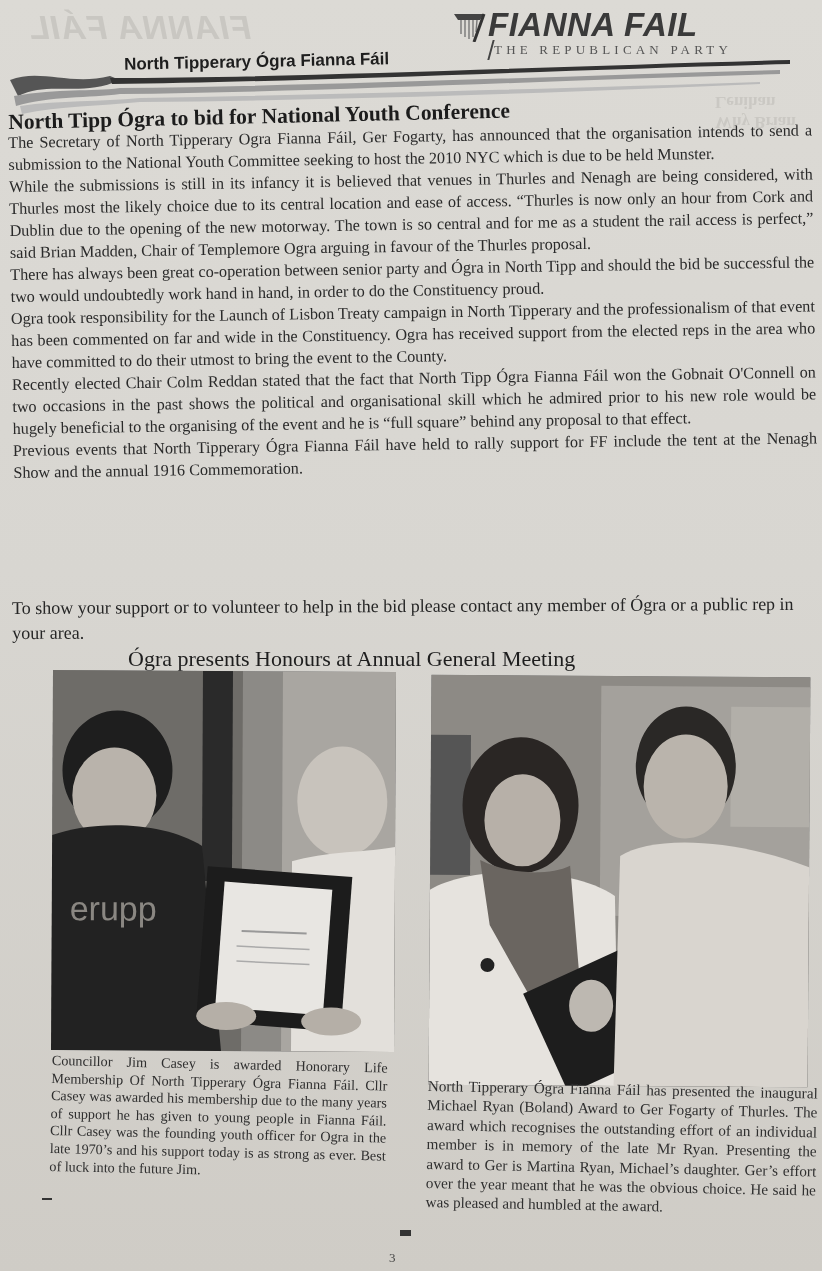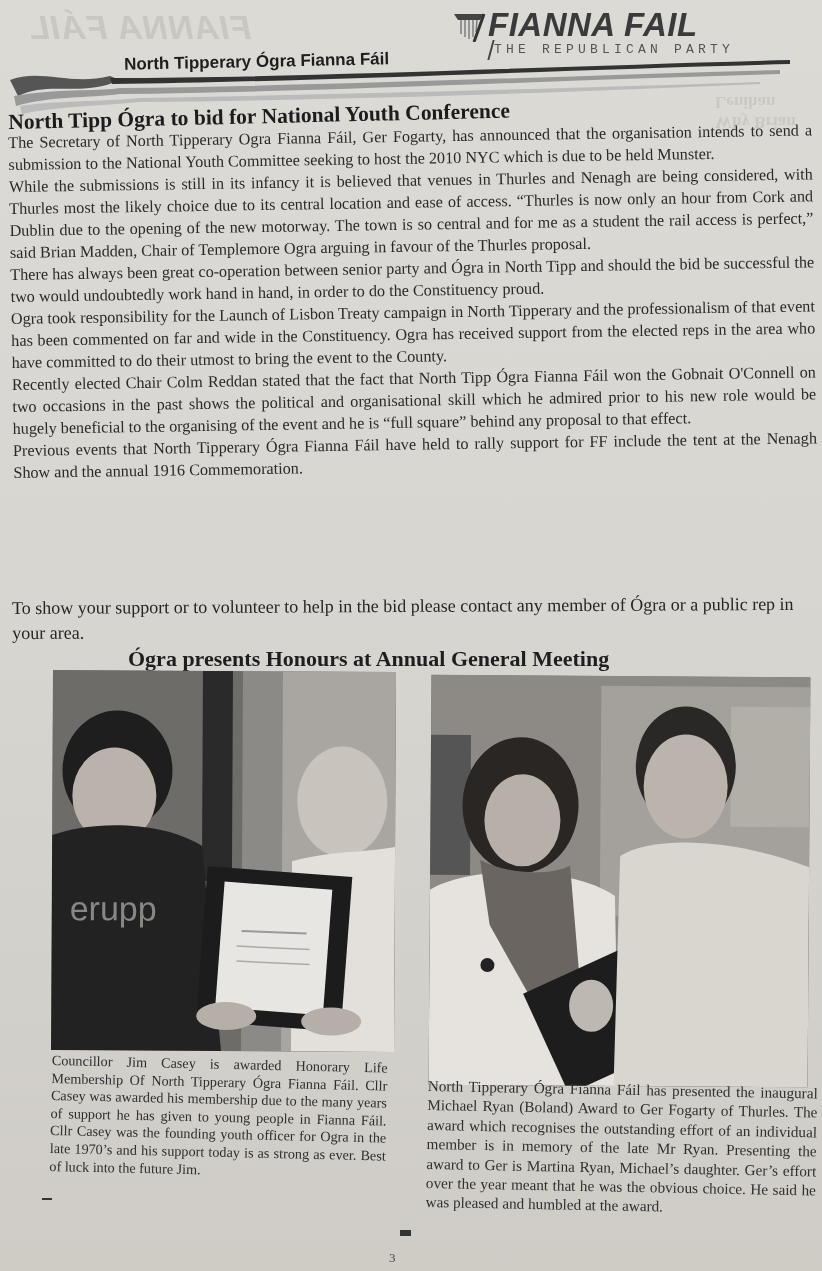--- a/index.html
+++ b/index.html
@@ -20,21 +20,21 @@
   }
   .ff-logo { position: absolute; top: 10px; left: 452px; width: 360px; height: 50px; }
   .ff-harp { position: absolute; left: 0; top: 2px; width: 34px; height: 30px; }
   .ff-title {
     position: absolute; left: 36px; top: -4px;
     font-family: "Liberation Sans", sans-serif; font-weight: bold; font-style: italic;
     font-size: 33px; color: #3a3a3a; letter-spacing: 0.5px;
   }
   .ff-sub {
     position: absolute; left: 42px; top: 32px;
-    font-family: Liberation Mono, monospace; font-size: 13px; color: #555;
+    font-family: Liberation Serif, serif; font-size: 13px; color: #555;
     letter-spacing: 4.2px;
   }
   .ff-bar { position: absolute; left: 38px; top: 30px; width: 2px; height: 20px; background: #444; transform: skewX(-15deg); }
   .header-label {
     position: absolute; top: 52px; left: 124px;
     font-family: "Liberation Sans", sans-serif; font-weight: bold; font-size: 17px; color: #1e1e1e;
     transform: rotate(-1.2deg);
   }
   .swoosh { position: absolute; top: 58px; left: 0; width: 822px; height: 60px; }
 
@@ -48,21 +48,21 @@
     font-size: 16.2px; line-height: 22px; color: #2a2a2a;
     text-align: justify; transform: rotate(-0.9deg); transform-origin: left top;
   }
   .article p { margin: 0; }
   .cta {
     position: absolute; top: 596px; left: 12px; width: 810px;
     font-size: 18px; line-height: 25px; color: #262626; transform: rotate(-0.3deg); transform-origin: left top;
   }
   .section-title {
     position: absolute; top: 646px; left: 128px;
-    font-weight: bold; font-size: 22px; color: #1e1e1e;
+    font-weight: normal; font-size: 22px; color: #1e1e1e;
   }
 
   .photo {
     position: absolute; overflow: hidden; background: #777;
   }
   .photo-left { top: 671px; left: 52px; width: 343px; height: 380px; transform: rotate(0.3deg); }
   .photo-right { top: 676px; left: 430px; width: 379px; height: 410px; transform: rotate(0.4deg); }
   .photo svg { width: 100%; height: 100%; display: block; }
 
   .caption {

